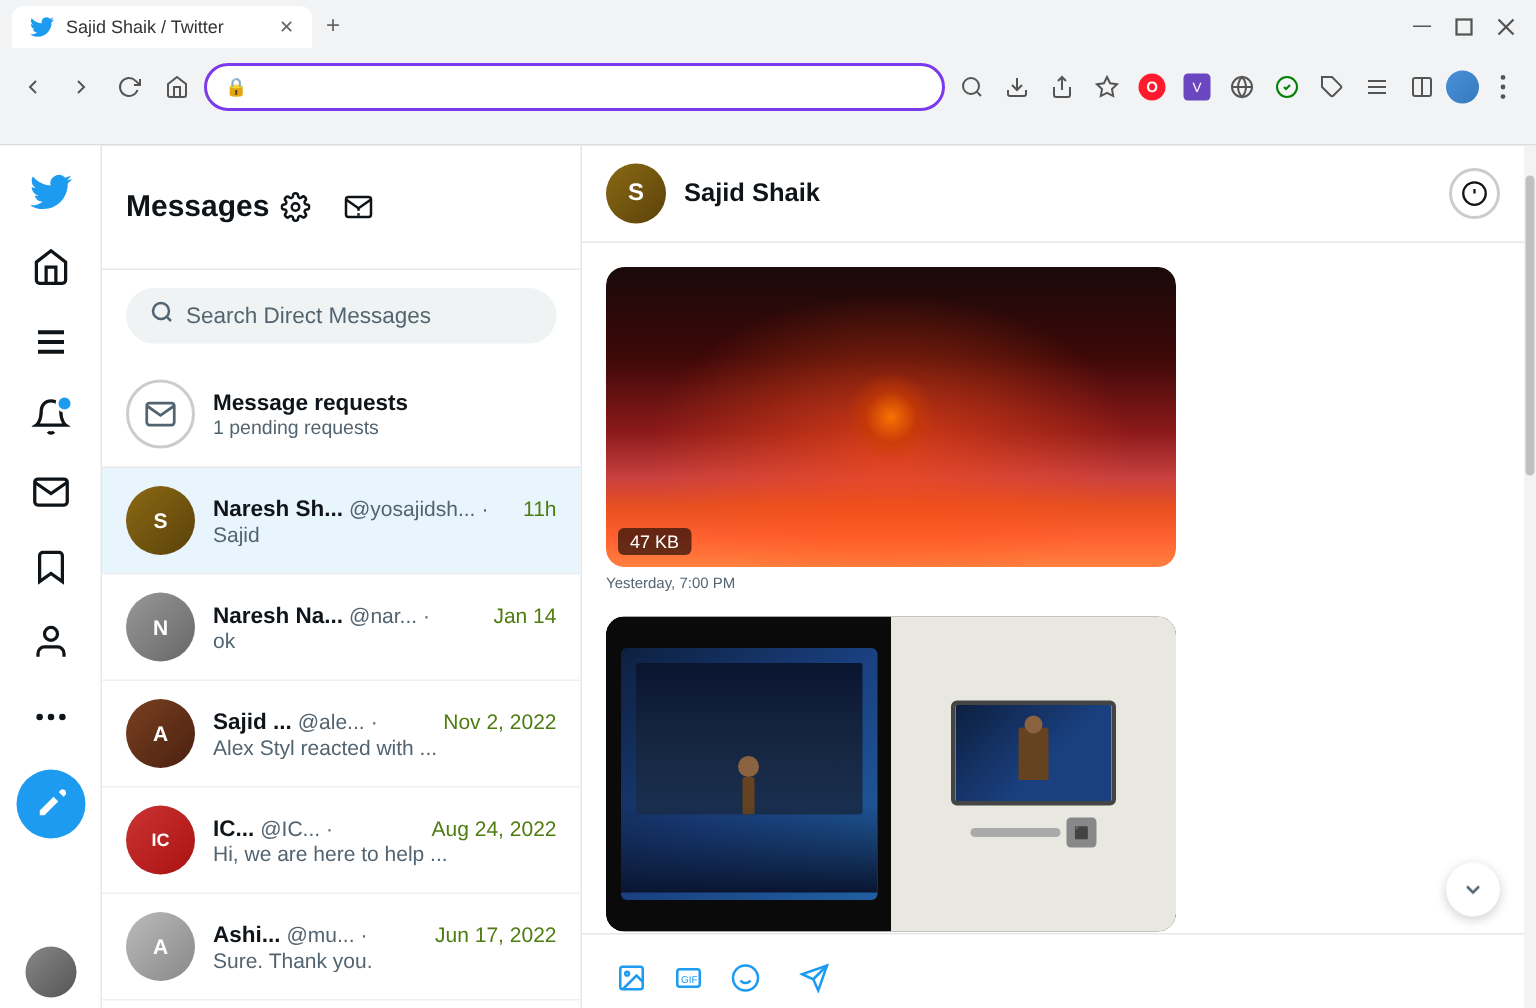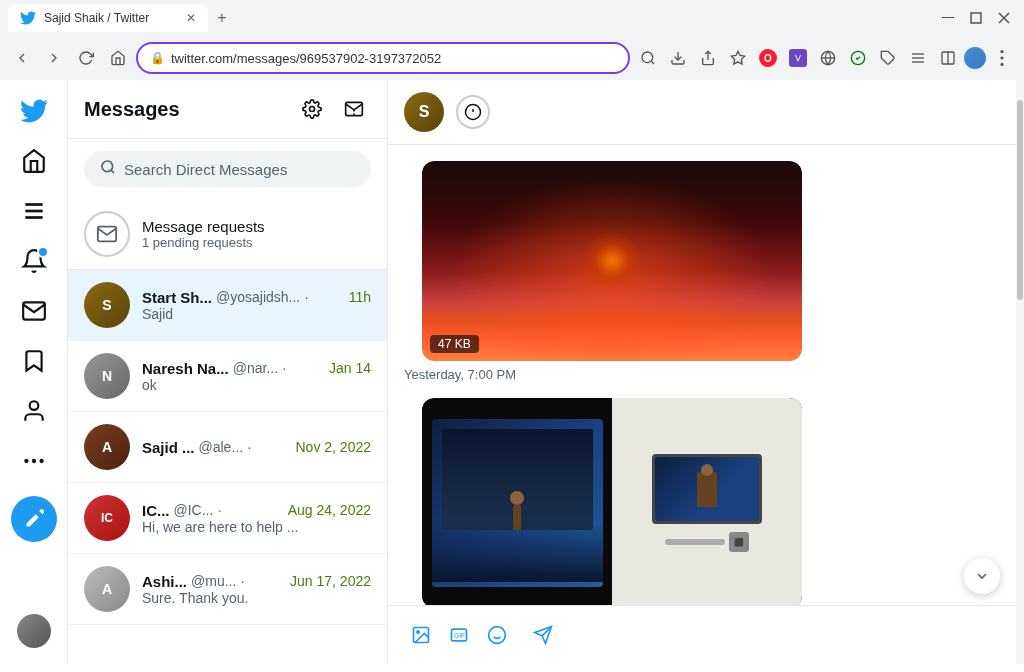--- a/index.html
+++ b/index.html
@@ -1,19 +1,19 @@
 <!DOCTYPE html>
 <html><head>
   <meta charset="utf-8">
   <style>
     * { box-sizing: border-box; margin: 0; padding: 0; }
     body { font-family: -apple-system, BlinkMacSystemFont, 'Segoe UI', sans-serif; background: #fff; width: 1024px; height: 672px; overflow: hidden; }
 
     
-    .browser-chrome { background: #f1f3f4; height: 80px; border-bottom: 1px solid #ddd; }
+    .browser-chrome { background: #f1f3f4; height: 97px; border-bottom: 1px solid #ddd; }
     .browser-titlebar { display: flex; align-items: center; height: 36px; padding: 0 8px; background: #f1f3f4; }
     .browser-tab { display: flex; align-items: center; background: #fff; border-radius: 8px 8px 0 0; padding: 0 12px; height: 28px; gap: 8px; min-width: 200px; }
     .tab-favicon { width: 16px; height: 16px; }
     .tab-title { font-size: 12px; color: #333; flex: 1; }
     .tab-close { font-size: 12px; color: #666; cursor: pointer; }
     .tab-new { width: 28px; height: 28px; display: flex; align-items: center; justify-content: center; font-size: 16px; color: #666; cursor: pointer; }
     .window-controls { margin-left: auto; display: flex; gap: 4px; }
     .win-btn { width: 24px; height: 24px; display: flex; align-items: center; justify-content: center; font-size: 14px; color: #444; cursor: pointer; }
 
     .browser-toolbar { display: flex; align-items: center; height: 44px; padding: 0 8px; gap: 4px; background: #f1f3f4; }
@@ -34,35 +34,35 @@
     .twitter-nav { width: 68px; background: #fff; border-right: 1px solid #e7e7e7; display: flex; flex-direction: column; align-items: center; padding: 8px 0; gap: 4px; }
     .nav-item { width: 46px; height: 46px; display: flex; align-items: center; justify-content: center; border-radius: 50%; cursor: pointer; color: #0f1419; font-size: 22px; }
     .nav-item.active { color: #1d9bf0; }
     .nav-item.compose { background: #1d9bf0; color: #fff; width: 46px; height: 46px; border-radius: 50%; font-size: 20px; }
     .notification-dot { position: relative; }
     .notification-dot::after { content: ''; width: 8px; height: 8px; background: #1d9bf0; border-radius: 50%; position: absolute; top: 8px; right: 8px; border: 2px solid #fff; }
     .user-avatar-nav { width: 34px; height: 34px; border-radius: 50%; background: #666; overflow: hidden; margin-top: auto; }
 
     
     .messages-panel { width: 320px; border-right: 1px solid #e7e7e7; display: flex; flex-direction: column; }
-    .messages-header { display: flex; align-items: center; justify-content: space-between; padding: 12px 16px; border-bottom: 1px solid #e7e7e7; }
+    .messages-header { display: flex; align-items: center; padding: 24px 16px; border-bottom: 1px solid #e7e7e7; }
     .messages-title { font-size: 20px; font-weight: 700; color: #0f1419; }
     .header-icons { display: flex; gap: 8px; }
     .header-icon-btn { width: 34px; height: 34px; display: flex; align-items: center; justify-content: center; border-radius: 50%; cursor: pointer; color: #0f1419; font-size: 18px; }
 
     .search-container { padding: 12px 16px; }
     .search-box { display: flex; align-items: center; background: #eff3f4; border-radius: 20px; padding: 8px 16px; gap: 8px; cursor: text; }
     .search-icon { color: #536471; font-size: 16px; }
     .search-placeholder { font-size: 15px; color: #536471; }
 
     .message-list { flex: 1; overflow-y: auto; }
     .message-requests { display: flex; align-items: center; padding: 12px 16px; gap: 12px; border-bottom: 1px solid #e7e7e7; cursor: pointer; }
     .req-icon { width: 46px; height: 46px; border-radius: 50%; border: 2px solid #ccc; display: flex; align-items: center; justify-content: center; font-size: 18px; color: #536471; }
     .req-info { flex: 1; }
-    .req-title { font-size: 15px; font-weight: 400; color: #0f1419; }
+    .req-title { font-size: 15px; font-weight: 700; color: #0f1419; }
     .req-subtitle { font-size: 13px; color: #536471; }
 
     .conversation-item { display: flex; align-items: center; padding: 12px 16px; gap: 12px; cursor: pointer; border-bottom: 1px solid #f0f0f0; }
     .conversation-item.active { background: #e8f5fd; }
     .avatar-placeholder { width: 46px; height: 46px; border-radius: 50%; display: flex; align-items: center; justify-content: center; font-size: 20px; font-weight: bold; color: #fff; flex-shrink: 0; }
     .conv-info { flex: 1; min-width: 0; }
     .conv-top { display: flex; align-items: center; gap: 4px; }
     .conv-name { font-size: 15px; font-weight: 700; color: #0f1419; white-space: nowrap; overflow: hidden; text-overflow: ellipsis; }
     .conv-handle { font-size: 14px; color: #536471; white-space: nowrap; }
     .conv-dot { color: #536471; font-size: 14px; }
@@ -71,23 +71,23 @@
 
     
     .chat-area { flex: 1; display: flex; flex-direction: column; position: relative; }
     .chat-header { display: flex; align-items: center; padding: 12px 16px; border-bottom: 1px solid #e7e7e7; gap: 12px; }
     .chat-avatar { width: 40px; height: 40px; border-radius: 50%; overflow: hidden; background: #ccc; }
     .chat-name { font-size: 17px; font-weight: 700; color: #0f1419; flex: 1; }
     .info-icon { width: 34px; height: 34px; display: flex; align-items: center; justify-content: center; border-radius: 50%; cursor: pointer; color: #0f1419; font-size: 18px; border: 2px solid #ccc; }
 
     .chat-messages { flex: 1; overflow-y: auto; padding: 16px; }
     .message-block { margin-bottom: 16px; }
-    .msg-image { border-radius: 12px; overflow: hidden; max-width: 380px; position: relative; cursor: pointer; margin-left: 18px; }
+    .msg-image { border-radius: 12px; overflow: hidden; max-width: 380px; position: relative; cursor: pointer; }
     .msg-size-badge { position: absolute; bottom: 8px; left: 8px; background: rgba(0,0,0,0.6); color: #fff; font-size: 12px; padding: 2px 8px; border-radius: 4px; }
-    .msg-time { font-size: 13px; color: #536471; margin-top: 6px; }
+    .msg-time { font-size: 10px; color: #536471; margin-top: 6px; }
 
     
     .img-placeholder-1 { width: 380px; height: 200px; background: linear-gradient(180deg, #1a0a0a 0%, #3d0808 30%, #8b1a1a 55%, #c84040 70%, #e85020 80%, #ff6030 90%, #ff8040 100%); border-radius: 12px; position: relative; overflow: hidden; }
     .img-placeholder-1::before { content: ''; position: absolute; top: 0; left: 0; right: 0; bottom: 0; background: radial-gradient(ellipse at 50% 60%, rgba(255,80,20,0.6) 0%, transparent 60%); }
 
     
     .img-placeholder-2 { width: 380px; height: 210px; background: #000; border-radius: 12px; position: relative; overflow: hidden; display: flex; }
     .img-left { width: 50%; height: 100%; background: #0a0a0a; display: flex; align-items: center; justify-content: center; overflow: hidden; }
     .game-screen { width: 90%; height: 80%; background: linear-gradient(135deg, #0d2040 0%, #1a4080 50%, #2060a0 100%); border-radius: 4px; position: relative; overflow: hidden; }
     .img-right { width: 50%; height: 100%; background: #e8e8e0; display: flex; align-items: center; justify-content: center; }
@@ -156,21 +156,20 @@
         </svg>
     </div>
     <div class="nav-btn">
       <svg width="16" height="16" viewBox="0 0 24 24" fill="none" stroke="currentColor" stroke-width="2">
           <path d="M3 9l9-7 9 7v11a2 2 0 0 1-2 2H5a2 2 0 0 1-2-2z"></path>
           <polyline points="9 22 9 12 15 12 15 22"></polyline>
         </svg>
     </div>
     <div class="address-bar-container">
       <span class="lock-icon">🔒</span>
-      <span class="address-text">twitter.com/messages/969537902-3197372052</span>
     </div>
     <div class="toolbar-icons">
       <div class="toolbar-icon">
         <svg width="16" height="16" viewBox="0 0 24 24" fill="none" stroke="currentColor" stroke-width="2">
             <circle cx="11" cy="11" r="8"></circle>
             <line x1="21" y1="21" x2="16.65" y2="16.65"></line>
           </svg>
       </div>
       <div class="toolbar-icon">
         <svg width="16" height="16" viewBox="0 0 24 24" fill="none" stroke="currentColor" stroke-width="2">
@@ -345,21 +344,21 @@
         <div class="req-info">
           <div class="req-title">Message requests</div>
           <div class="req-subtitle">1 pending requests</div>
         </div>
       </div>
 
       <div class="conversation-item active">
         <div class="avatar-placeholder" style="background: linear-gradient(135deg, #8b6914 0%, #5a420a 100%); font-size: 14px;">S</div>
         <div class="conv-info">
           <div class="conv-top">
-            <span class="conv-name">Start Sh...</span>
+            <span class="conv-name">Naresh Sh...</span>
             <span class="conv-handle">@yosajidsh...</span>
             <span class="conv-dot">·</span>
             <span class="conv-time">11h</span>
           </div>
           <div class="conv-preview">Sajid</div>
         </div>
       </div>
 
       <div class="conversation-item">
         <div class="avatar-placeholder" style="background: linear-gradient(135deg, #999 0%, #666 100%); font-size: 14px;">N</div>
@@ -376,20 +375,21 @@
 
       <div class="conversation-item">
         <div class="avatar-placeholder" style="background: linear-gradient(135deg, #7a4020 0%, #4a2010 100%); font-size: 14px;">A</div>
         <div class="conv-info">
           <div class="conv-top">
             <span class="conv-name">Sajid ...</span>
             <span class="conv-handle">@ale...</span>
             <span class="conv-dot">·</span>
             <span class="conv-time">Nov 2, 2022</span>
           </div>
+          <div class="conv-preview">Alex Styl reacted with ...</div>
         </div>
       </div>
 
       <div class="conversation-item">
         <div class="avatar-placeholder" style="background: linear-gradient(135deg, #cc3333 0%, #aa1111 100%); font-size: 12px;">IC</div>
         <div class="conv-info">
           <div class="conv-top">
             <span class="conv-name">IC...</span>
             <span class="conv-handle">@IC...</span>
             <span class="conv-dot">·</span>
@@ -410,20 +410,21 @@
           </div>
           <div class="conv-preview">Sure. Thank you.</div>
         </div>
       </div>
     </div>
   </div>
 
   <div class="chat-area">
     <div class="chat-header">
       <div class="chat-avatar" style="background: linear-gradient(135deg, #8b6914 0%, #5a420a 100%); display:flex; align-items:center; justify-content:center; color:#fff; font-weight:bold;">S</div>
+      <span class="chat-name">Sajid Shaik</span>
       <div class="info-icon">
         <svg width="18" height="18" viewBox="0 0 24 24" fill="none" stroke="currentColor" stroke-width="2">
             <circle cx="12" cy="12" r="10"></circle>
             <line x1="12" y1="8" x2="12" y2="12"></line>
             <line x1="12" y1="16" x2="12.01" y2="16"></line>
           </svg>
       </div>
     </div>
 
     <div class="chat-messages">

